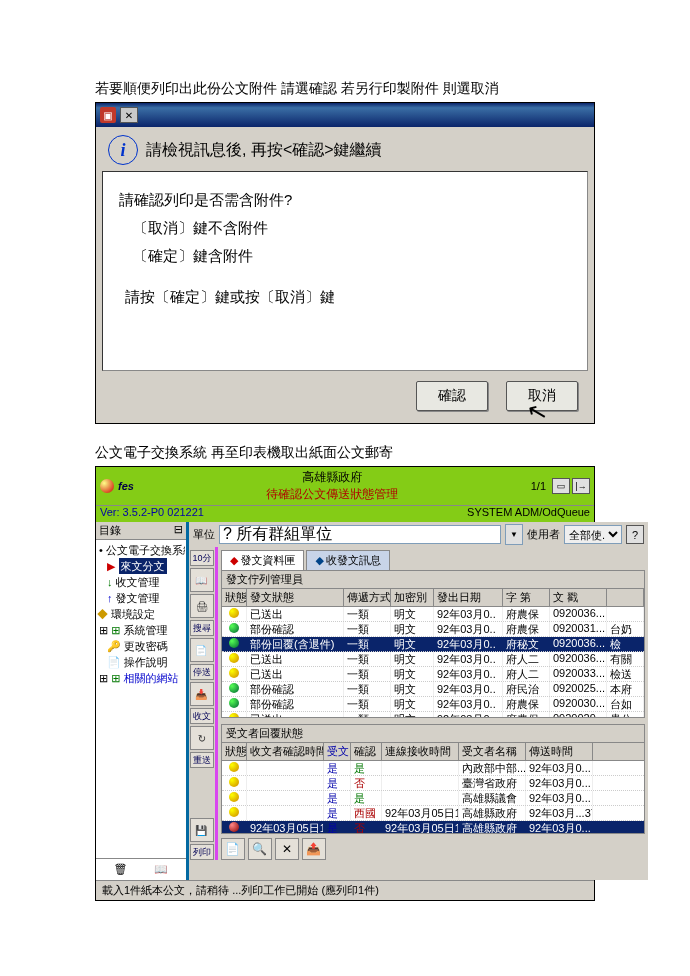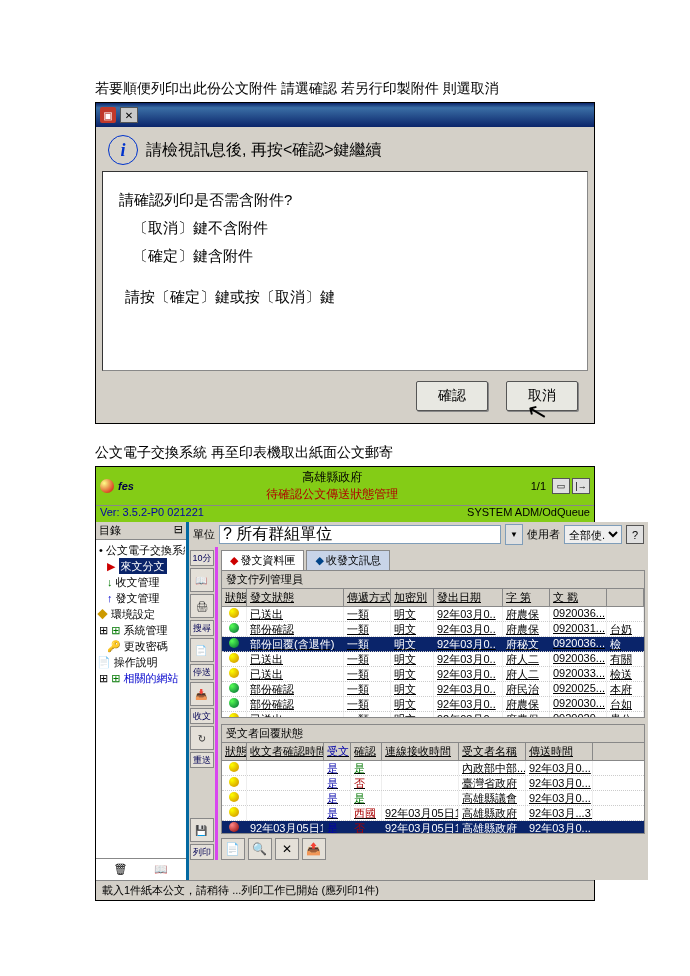--- a/index.html
+++ b/index.html
@@ -54,21 +54,21 @@
 
 .content { flex:1; display:flex; flex-direction:column; }
 .tabs { display:flex; background:#d4d0c8; padding:3px 3px 0 3px; font-size:11px; }
 .tab { padding:2px 8px; border:1px solid #888; border-bottom:none; background:#d4d0c8; margin-right:2px; }
 .tab.active { background:#fff; }
 .tab .ico { color:#c00; margin-right:2px; }
 
 .sect { background:#fff; border:1px solid #888; margin:0 3px; }
 .sect-title { font-size:11px; padding:1px 4px; border-bottom:1px solid #888; background:#d4d0c8; }
 
-.grid { font-size:11px;text-decoration:underline; }
+.grid { font-size:11px; }
 .grid-head { display:flex; background:#d4d0c8; border-bottom:1px solid #888; }
 .grid-head div { padding:1px 3px; border-right:1px solid #888; white-space:nowrap; overflow:hidden; }
 .grid-body { height:110px; overflow:hidden; }
 .grid-row { display:flex; border-bottom:1px dotted #ccc; height:14px; }
 .grid-row div { padding:0 3px; border-right:1px solid #eee; white-space:nowrap; overflow:hidden; font-size:11px; }
 .grid-row.sel { background:#0a246a; color:#fff; }
 .grid-row.sel div { border-right-color:#0a246a; }
 .dot{width:10px;height:10px;border-radius:50%;display:inline-block;margin-top:1px;}
 .dot.y{background:radial-gradient(circle at 30% 30%,#ff0,#c80);} 
 .dot.g{background:radial-gradient(circle at 30% 30%,#5f5,#063);} 
@@ -146,21 +146,21 @@
             <span>⊟</span>
           </div>
         <div class="tree" id="tree">
             <div class="node" style="padding-left: 2px;"><span class="">•</span> 公文電子交換系統</div>
             <div class="node" style="padding-left: 10px;"><span class="i-red">▶</span> <span class="sel">來文分文</span></div>
             <div class="node" style="padding-left: 10px;"><span class="i-grn">↓</span> 收文管理</div>
             <div class="node" style="padding-left: 10px;"><span class="i-blu">↑</span> 發文管理</div>
             <div class="node" style="padding-left: 0;"><span class="i-yel">◆</span> 環境設定</div>
             <div class="node" style="padding-left: 2px;">⊞ <span class="i-grn">⊞</span> 系統管理</div>
             <div class="node" style="padding-left: 10px;"><span class="i-prp">🔑</span> 更改密碼</div>
-            <div class="node" style=""><span class="i-blu">📄</span> 操作說明</div>
+            <div class="node" style="padding-left: 10px;"><span class="i-blu">📄</span> 操作說明</div>
             <div class="node" style="padding-left: 2px;">⊞ <span class="i-grn">⊞</span> <span style="color:#00c">相關的網站</span></div>
           </div>
         <div style="height:170px;"></div>
         <div style="display:flex;justify-content:space-around;padding:4px;border-top:1px solid #888;">
           <span>🗑</span>
           <span>📖</span>
         </div>
       </div>
 
       <div class="main">

